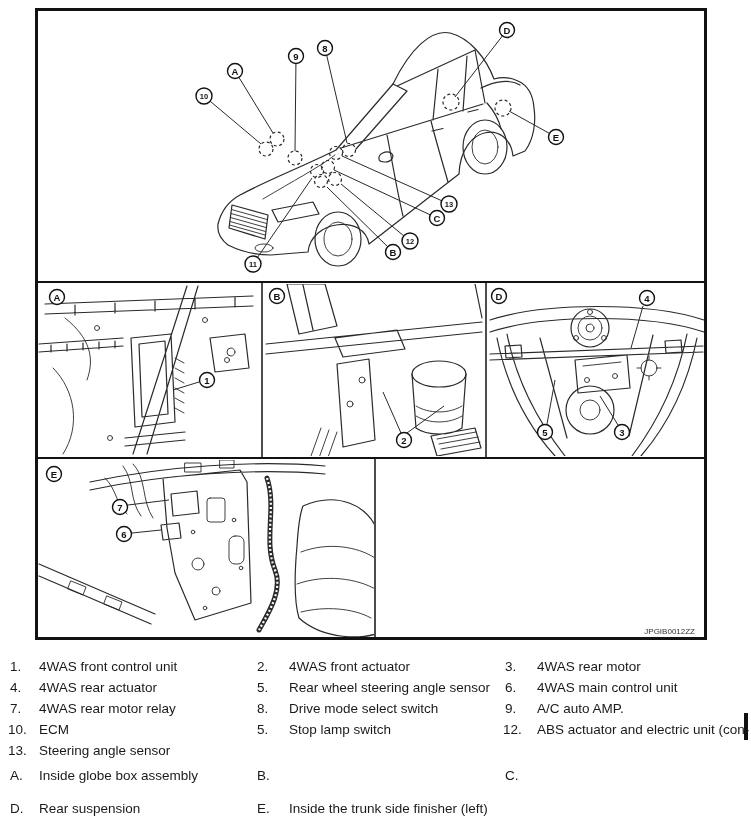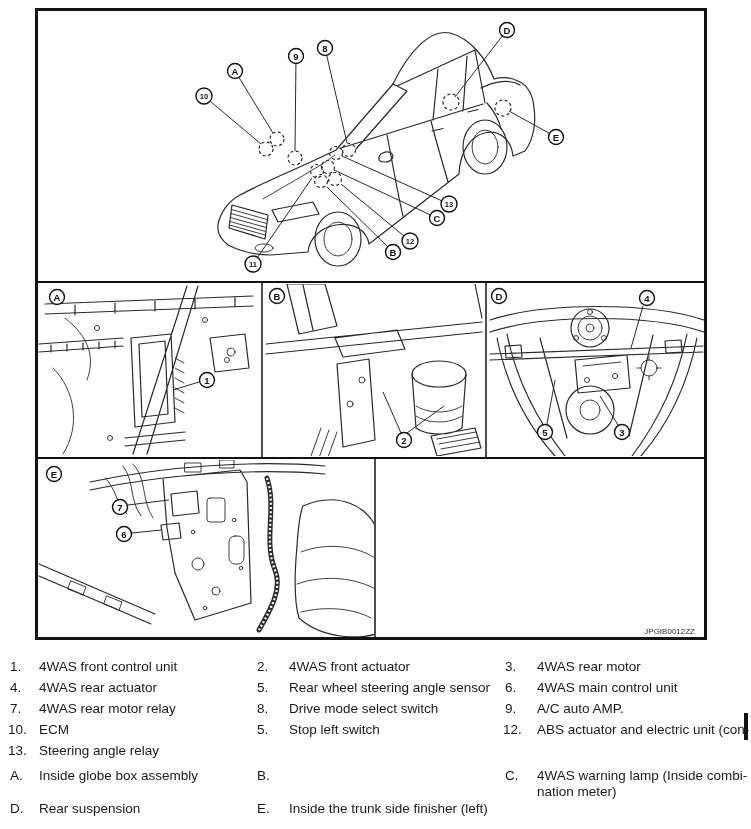--- a/index.html
+++ b/index.html
@@ -318,27 +318,27 @@
 
   <div class="lg" style="left:10px;top:680px"><span class="n" style="width:29px">4.</span><span class="t"><div>4WAS rear actuator</div></span></div>
   <div class="lg" style="left:257px;top:680px"><span class="n" style="width:32px">5.</span><span class="t"><div>Rear wheel steering angle sensor</div></span></div>
   <div class="lg" style="left:505px;top:680px"><span class="n" style="width:32px">6.</span><span class="t"><div>4WAS main control unit</div></span></div>
 
   <div class="lg" style="left:10px;top:701px"><span class="n" style="width:29px">7.</span><span class="t"><div>4WAS rear motor relay</div></span></div>
   <div class="lg" style="left:257px;top:701px"><span class="n" style="width:32px">8.</span><span class="t"><div>Drive mode select switch</div></span></div>
   <div class="lg" style="left:505px;top:701px"><span class="n" style="width:32px">9.</span><span class="t"><div>A/C auto AMP.</div></span></div>
 
   <div class="lg" style="left:8px;top:722px"><span class="n" style="width:31px">10.</span><span class="t"><div>ECM</div></span></div>
-  <div class="lg" style="left:257px;top:722px"><span class="n" style="width:32px">5.</span><span class="t"><div>Stop left switch</div></span></div>
+  <div class="lg" style="left:257px;top:722px"><span class="n" style="width:32px">5.</span><span class="t"><div>Stop lamp switch</div></span></div>
   <div class="lg" style="left:503px;top:722px"><span class="n" style="width:34px">12.</span><span class="t"><div>ABS actuator and electric unit (con-</div></span></div>
 
-  <div class="lg" style="left:8px;top:743px"><span class="n" style="width:31px">13.</span><span class="t"><div>Steering angle relay</div></span></div>
+  <div class="lg" style="left:8px;top:743px"><span class="n" style="width:31px">13.</span><span class="t"><div>Steering angle sensor</div></span></div>
 
   <div class="lg" style="left:10px;top:768px"><span class="n" style="width:29px">A.</span><span class="t"><div>Inside globe box assembly</div></span></div>
   <div class="lg" style="left:257px;top:768px"><span class="n" style="width:32px">B.</span><span class="t"></span></div>
-  <div class="lg" style="left:505px;top:768px"><span class="n" style="width:32px">C.</span><span class="t"><div>4WAS warning lamp (Inside combi-</div><div>nation meter)</div></span></div>
+  <div class="lg" style="left:505px;top:768px"><span class="n" style="width:32px">C.</span></div>
 
   <div class="lg" style="left:10px;top:801px"><span class="n" style="width:29px">D.</span><span class="t"><div>Rear suspension</div></span></div>
   <div class="lg" style="left:257px;top:801px"><span class="n" style="width:32px">E.</span><span class="t"><div>Inside the trunk side finisher (left)</div></span></div>
 
 </div>
 
 <div class="edge-bar"></div>
 
 </body></html>

